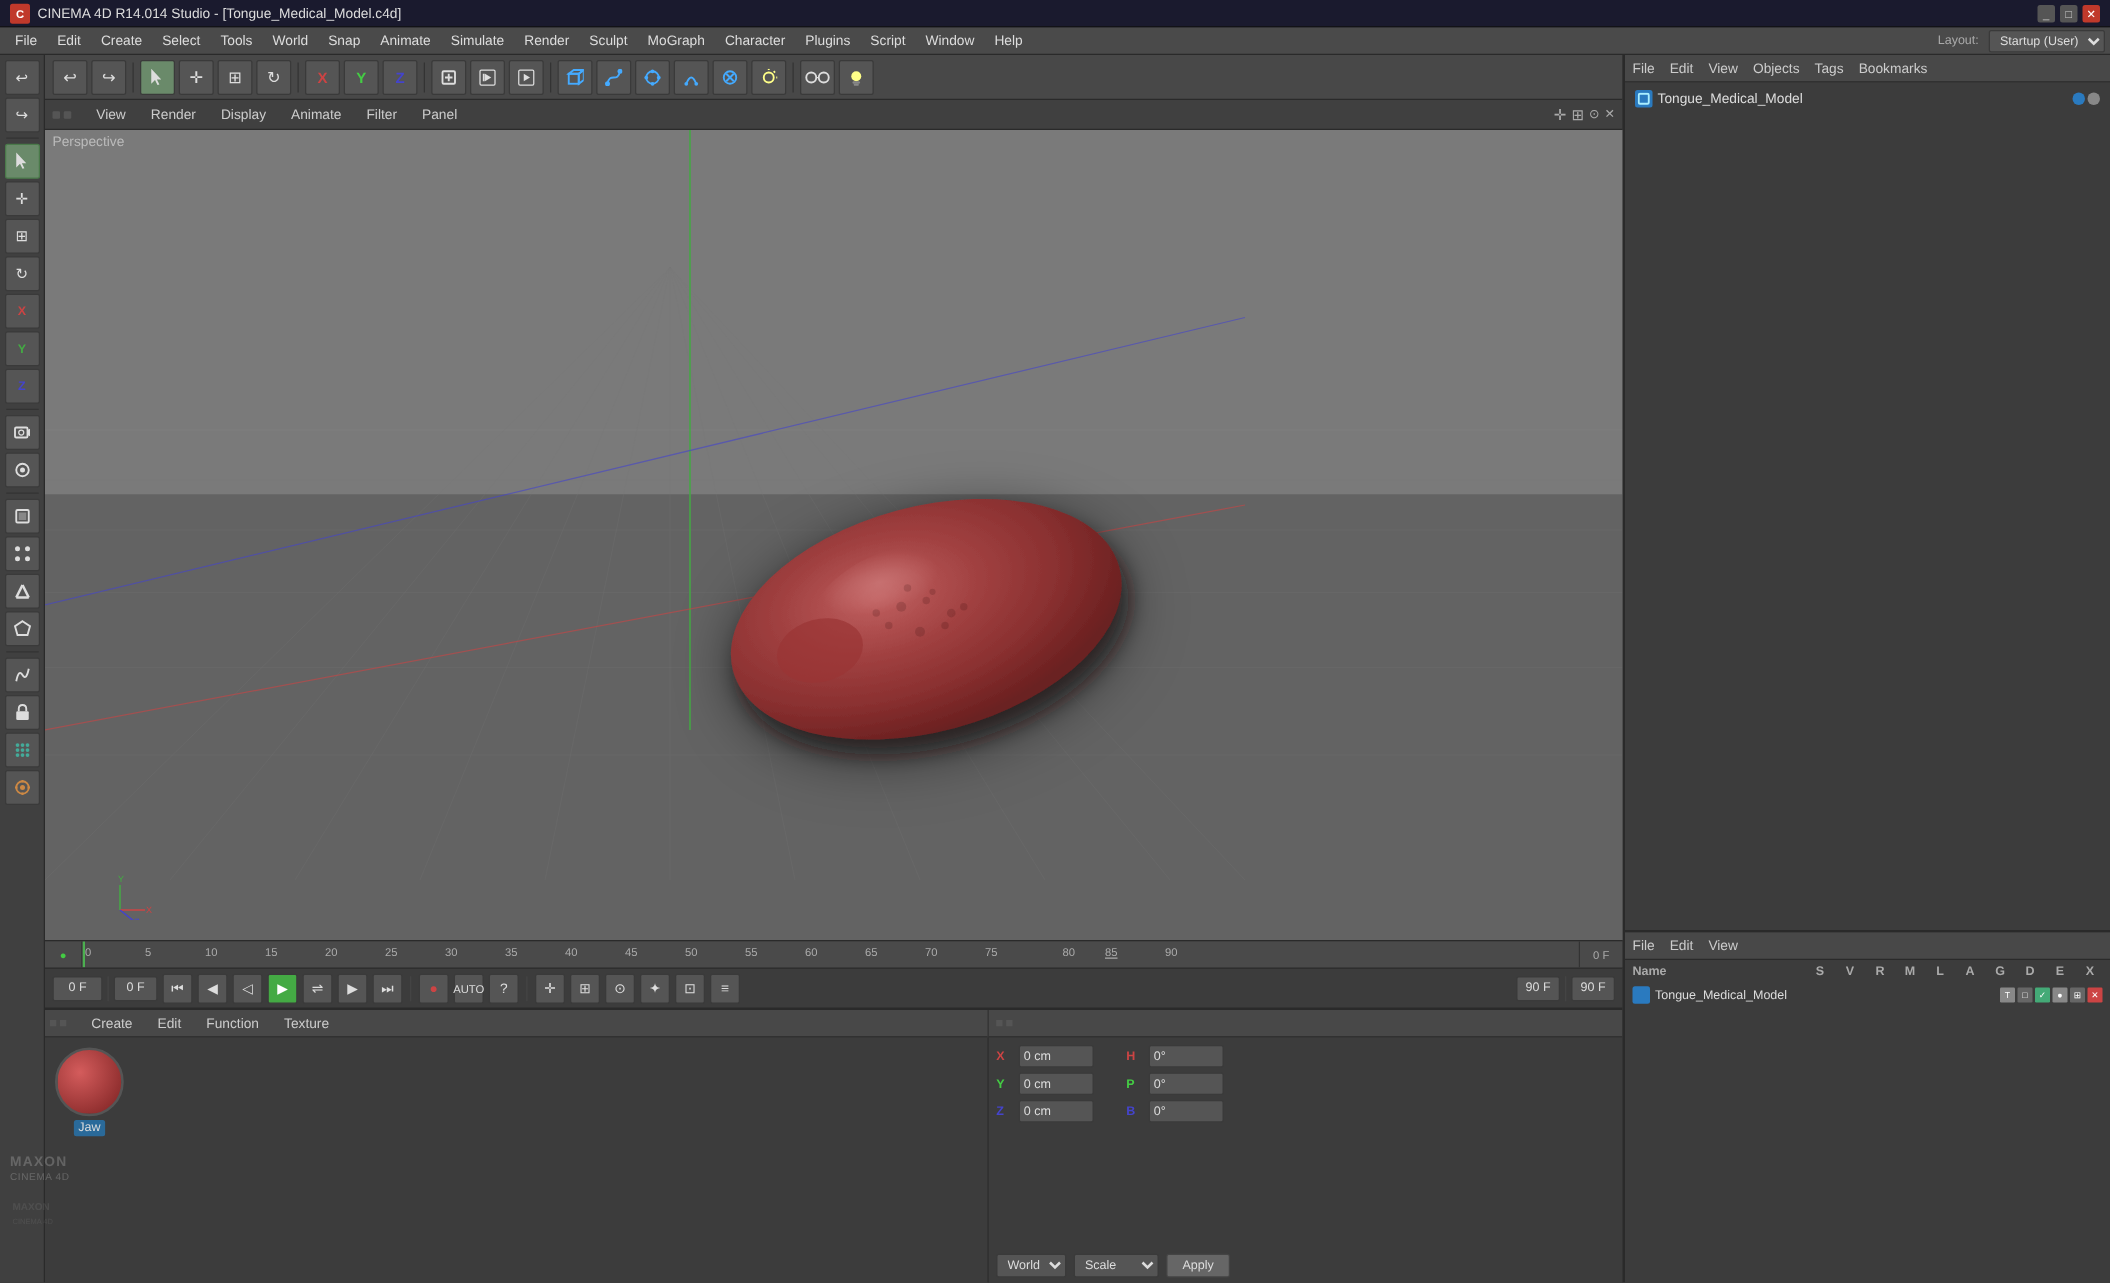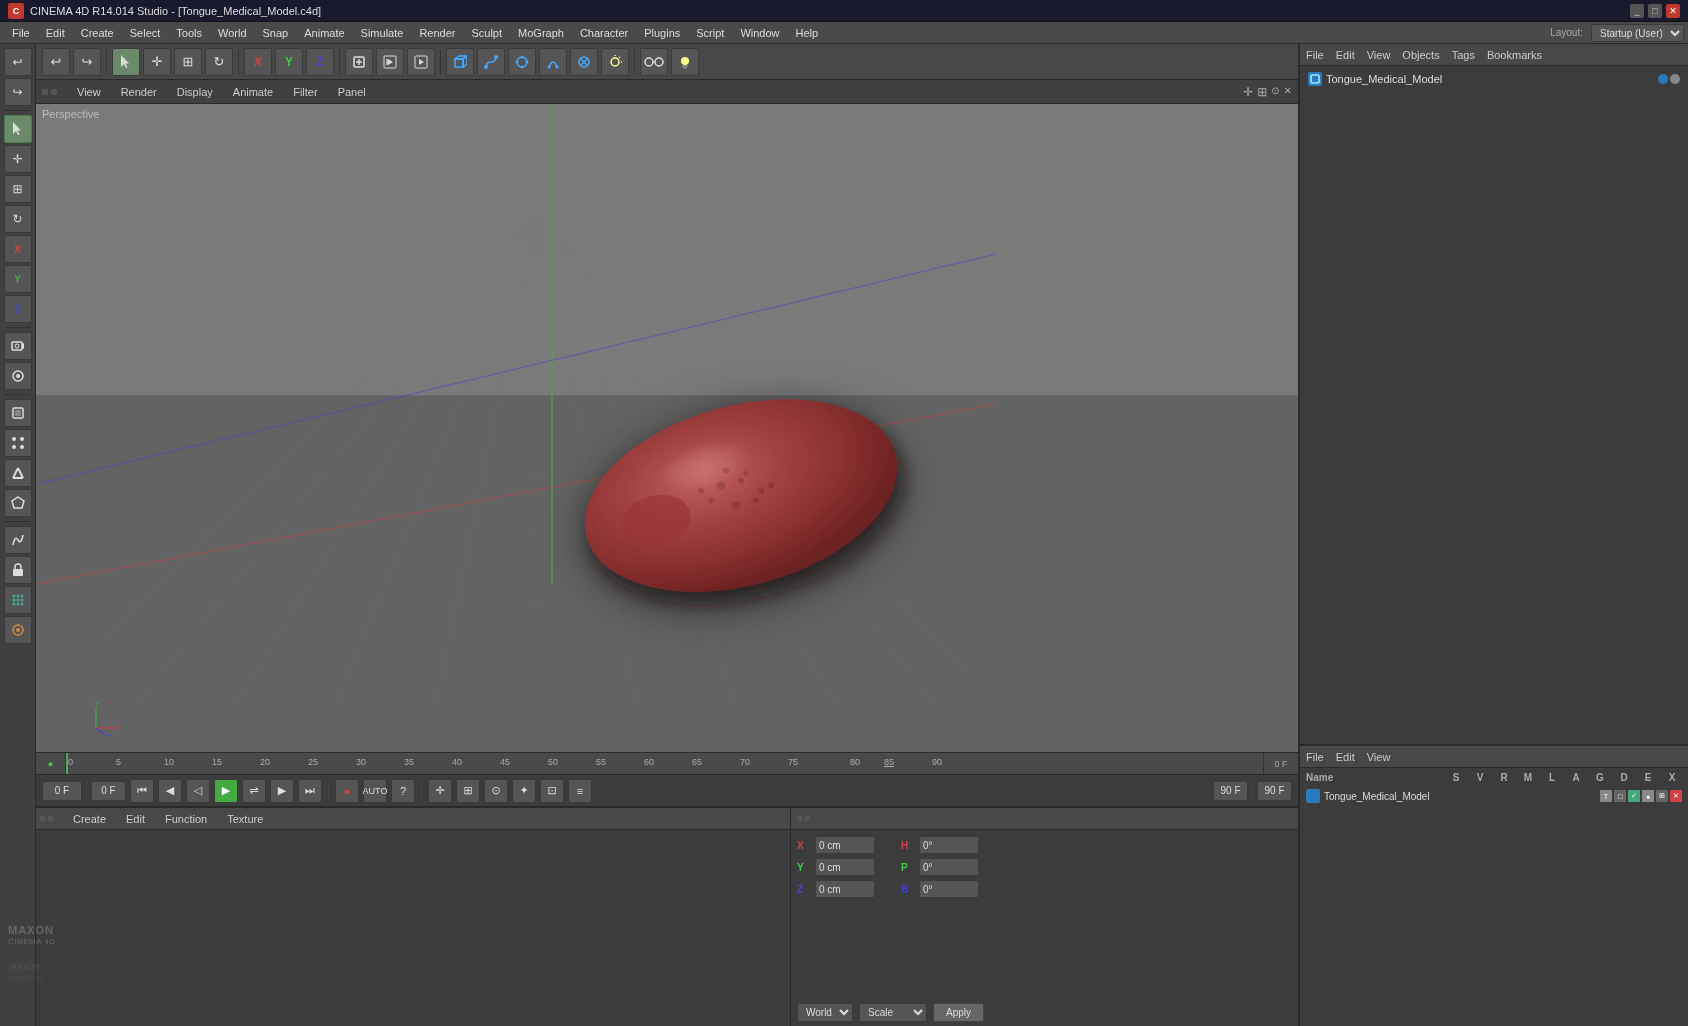--- a/index.html
+++ b/index.html
@@ -950,20 +950,26 @@
         <div id="material-editor-header">
           <div style="display:flex; gap:3px; align-items:center; margin-right:4px;">
             <div style="width:5px; height:5px; background:#555; cursor:pointer;"></div>
             <div style="width:5px; height:5px; background:#555; cursor:pointer;"></div>
           </div>
           <span class="mat-menu-item">Create</span>
           <span class="mat-menu-item">Edit</span>
           <span class="mat-menu-item">Function</span>
           <span class="mat-menu-item">Texture</span>
         </div>
+        <div id="material-content">
+          <div style="position: relative; display:flex; flex-direction:column; align-items:center;">
+            <div class="material-swatch"></div>
+            <div class="material-label">Jaw</div>
+          </div>
+        </div>
 
         <div id="watermark" style="position:absolute; bottom:10px; left:10px;">
           <svg width="40" height="60" viewBox="0 0 40 60" opacity="0.25">
             <text x="0" y="15" font-size="8" fill="#fff" font-weight="bold">MAXON</text>
             <text x="0" y="26" font-size="6" fill="#fff">CINEMA 4D</text>
           </svg>
         </div>
       </div>
 
       <div id="coords-panel">

